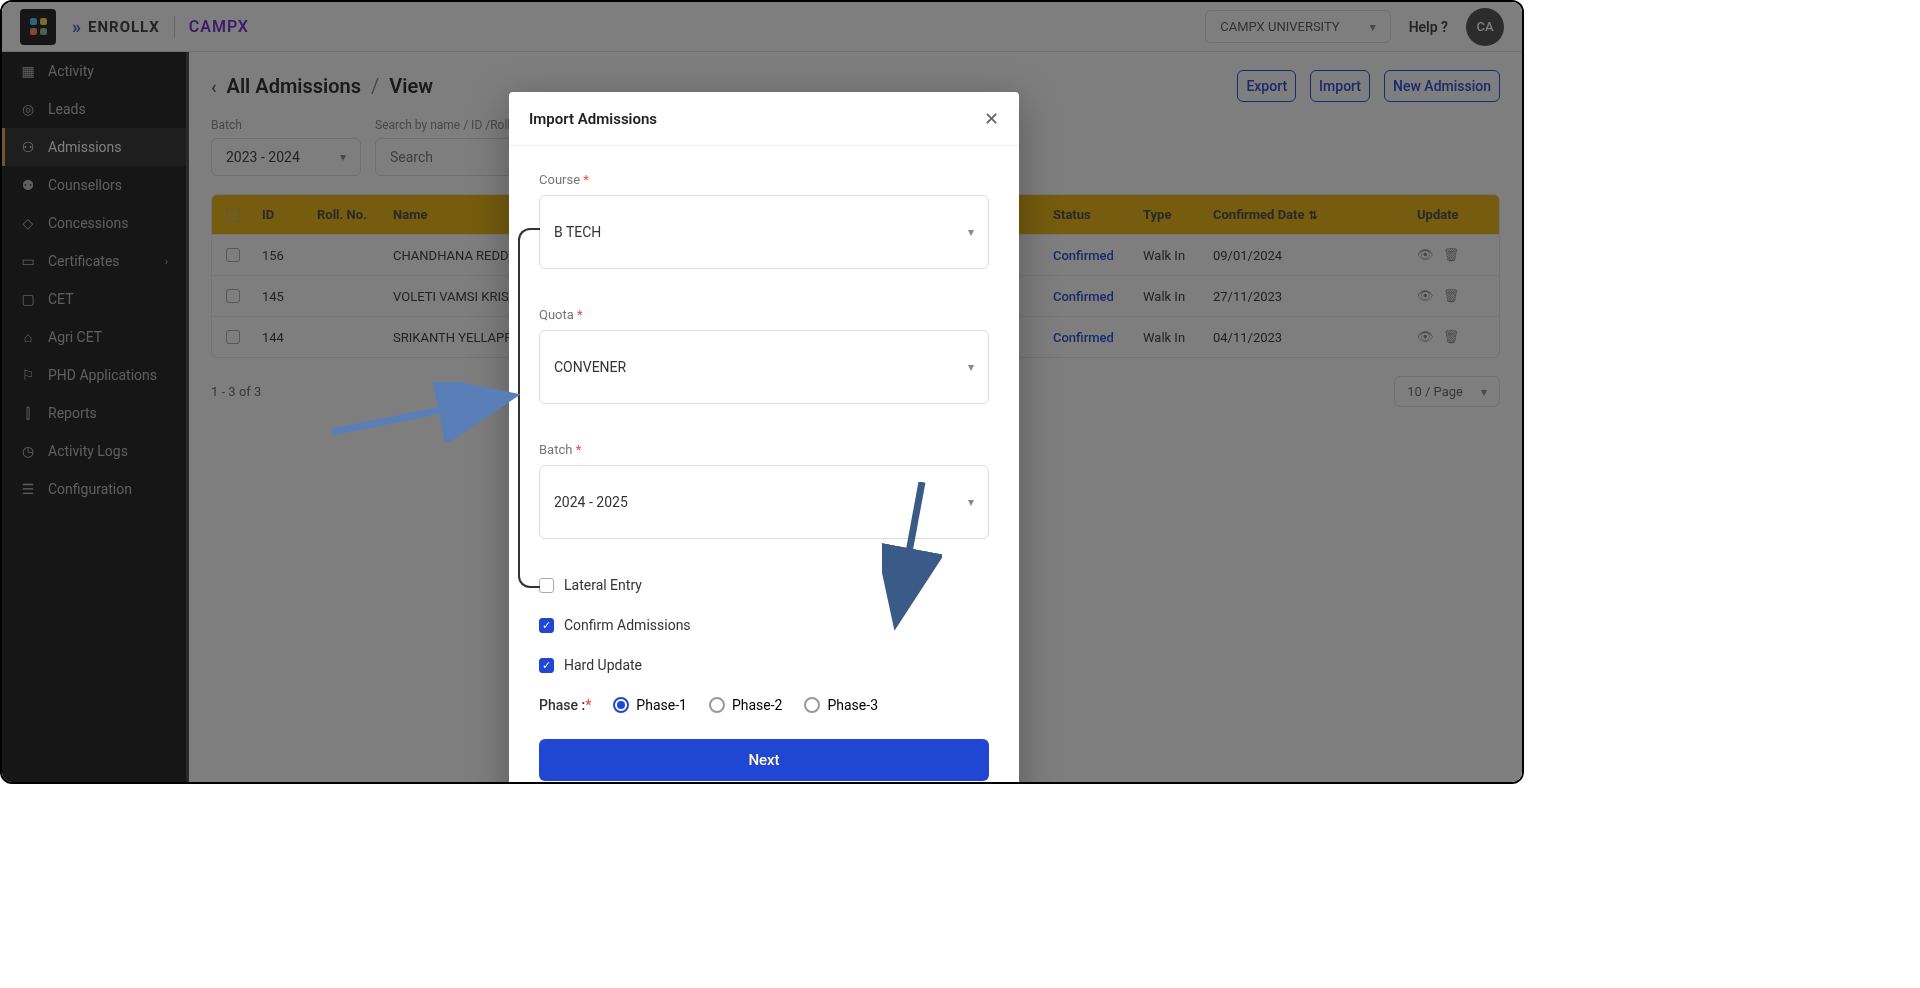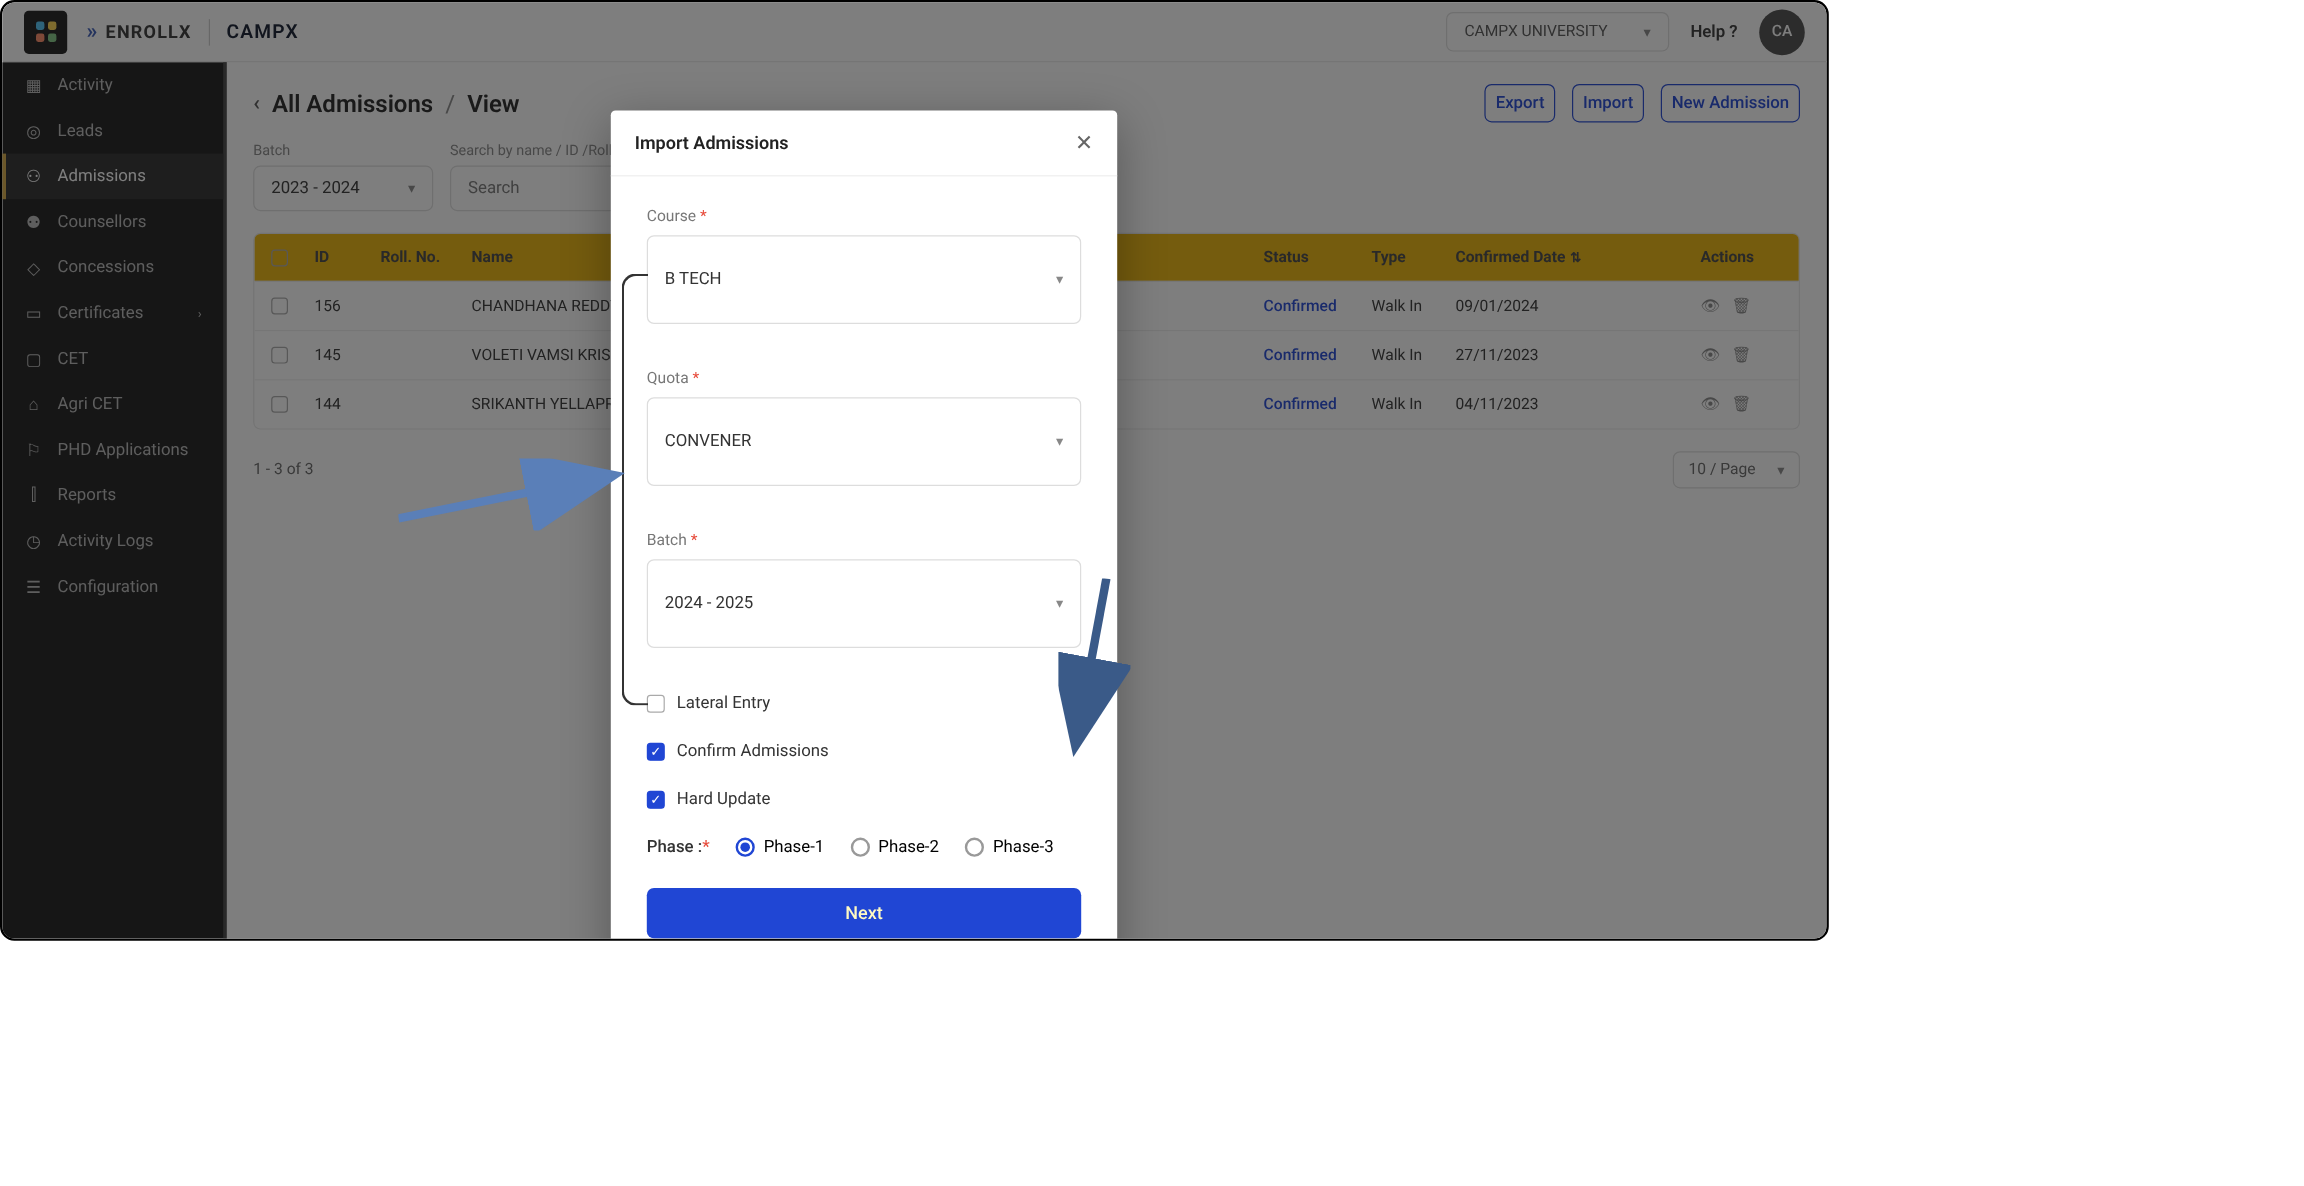--- a/index.html
+++ b/index.html
@@ -9,21 +9,21 @@
 
 
 .topbar { height: 50px; display: flex; align-items: center; padding: 0 18px; border-bottom: 1px solid #e5e5e5; background: #fff; }
 .apps-btn { width: 36px; height: 36px; background: #1a1a1a; border-radius: 4px; display: flex; align-items: center; justify-content: center; margin-right: 16px; }
 .apps-grid { display: grid; grid-template-columns: repeat(2,1fr); gap: 3px; }
 .apps-grid span { width: 7px; height: 7px; border-radius: 2px; }
 .apps-grid span:nth-child(1){ background:#4fc3f7;} .apps-grid span:nth-child(2){background:#ffd54f;} .apps-grid span:nth-child(3){background:#ff8a65;} .apps-grid span:nth-child(4){background:#81c784;}
 .logo1 { display:flex; align-items:center; gap:6px; color:#333; font-weight:700; font-size:15px; letter-spacing:1px; }
 .logo1 .chev { color:#3b5cb8; font-size:18px; }
 .divider { width:1px; height:22px; background:#ccc; margin:0 14px; }
-.logo2 { color:#0f172a; font-weight:600; font-size:16px; letter-spacing:1px; }
+.logo2 { color:#6d28d9; font-weight:600; font-size:16px; letter-spacing:1px; }
 .topbar-right { margin-left:auto; display:flex; align-items:center; gap:18px;}
 .uni-select { border:1px solid #ddd; border-radius:6px; padding:8px 14px; display:flex; align-items:center; gap:30px; font-size:13px; color:#555;}
 .help { font-size:14px; font-weight:600; color:#333;}
 .avatar { width:38px; height:38px; border-radius:50%; background:#4a4a4a; color:#fff; display:flex; align-items:center; justify-content:center; font-size:13px; font-weight:500;}
 
 
 .sidebar { position:absolute; top:50px; left:0; width:187px; bottom:0; background:#1a1a1a; color:#b8b8b8; border-right:3px solid #444; }
 .nav-item { display:flex; align-items:center; gap:12px; padding:11px 18px; font-size:14px; cursor:pointer; }
 .nav-item.active { background:#2a2a2a; color:#fff; border-left:3px solid #d4a843; padding-left:15px;}
 .nav-icon { width:16px; height:16px; display:inline-flex; align-items:center; justify-content:center; }
@@ -61,21 +61,21 @@
 .status-link { color:#2046d4; font-weight:500;}
 .icon-sm { width:16px; height:16px; color:#888; cursor:pointer;}
 .chk { width:14px; height:14px; border:1.5px solid #aaa; border-radius:3px;}
 .sort-icon { display:inline-block; margin-left:4px; font-size:11px;}
 
 .pagination { display:flex; justify-content:space-between; margin-top:18px; font-size:13px; color:#666; align-items:center;}
 .page-select { border:1px solid #ddd; border-radius:6px; padding:7px 12px; display:flex; gap:18px; align-items:center;margin-left:42px;}
 
 
 .overlay { position:absolute; inset:0; top:0; background:rgba(20,20,20,0.55); }
-.modal { position:absolute; left:507px; top:90px; width:422px; background:#fff; border-radius:4px; box-shadow:0 10px 40px rgba(0,0,0,.3); }
+.modal { position:absolute; left:507px; top:90px; width:510px; background:#fff; border-radius:4px; box-shadow:0 10px 40px rgba(0,0,0,.3); }
 .modal-header { padding:16px 20px; border-bottom:1px solid #eee; display:flex; justify-content:space-between; align-items:center;}
 .modal-title { font-size:15px; font-weight:600; color:#222;}
 .modal-close { font-size:18px; color:#666; cursor:pointer;}
 .modal-body { padding:26px 30px 30px;}
 .form-group { margin-bottom:38px;}
 .form-label { font-size:13px; color:#777; margin-bottom:8px; display:block;}
 .req { color:#e74c3c;}
 .form-select { border:1px solid #ddd; border-radius:6px; padding:28px 14px; display:flex; justify-content:space-between; align-items:center; font-size:14px; color:#333;}
 .check-row { display:flex; align-items:center; gap:10px; margin-bottom:24px; font-size:14px; color:#333;}
 .chk-box { width:15px; height:15px; border:1.5px solid #aaa; border-radius:3px; display:flex; align-items:center; justify-content:center;}
@@ -213,21 +213,21 @@
       <div class="cb">
               <div class="chk"></div>
             </div>
       <div class="c-id">ID</div>
       <div class="c-roll">Roll. No.</div>
       <div class="c-name">Name</div>
       <div class="c-date1"></div>
       <div class="c-status">Status</div>
       <div class="c-type">Type</div>
       <div class="c-date2"><span>Confirmed Date</span><span class="sort-icon">⇅</span></div>
-      <div class="c-actions-head">Actions</div>
+      <div class="c-actions-head">Update</div>
     </div>
     <div class="trow">
       <div class="cb">
               <div class="chk"></div>
             </div>
       <div class="c-id">156</div>
       <div class="c-roll"></div>
       <div class="c-name">CHANDHANA REDDY</div>
       <div class="c-date1">01/2024</div>
       <div class="c-status status-link">Confirmed</div>

